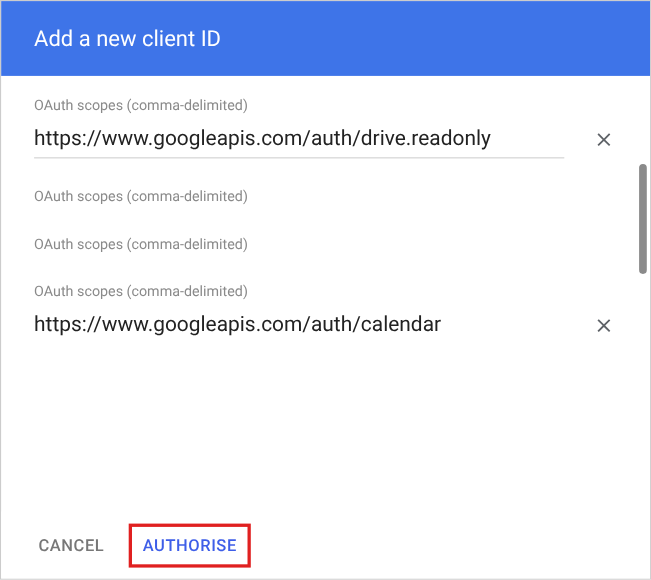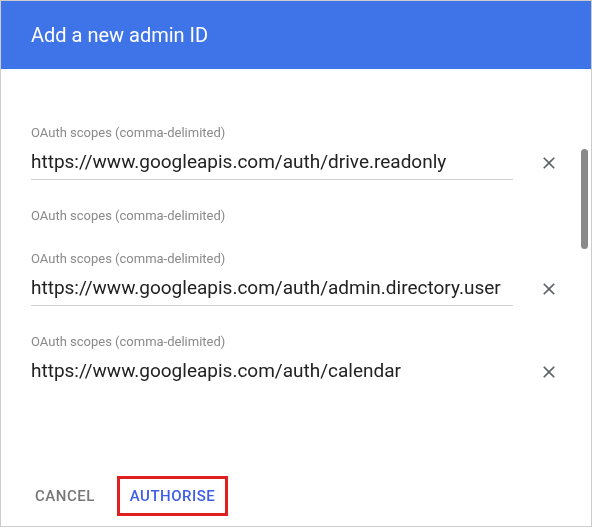--- a/index.html
+++ b/index.html
@@ -26,21 +26,20 @@
     }
     .content-wrapper {
       flex: 1;
       position: relative;
       overflow: hidden;
     }
     .content {
       padding: 20px 30px 0 30px;
       overflow-y: hidden;
       height: 100%;
-      margin-top: 36px;
     }
     .scrollbar {
       position: absolute;
       right: 3px;
       top: 80px;
       width: 7px;
       height: 100px;
       background: #8a8a8a;
       border-radius: 4px;
     }
@@ -119,21 +118,21 @@
       margin-bottom: 0;
     }
     .cutoff .field-input {
       border-bottom: none;
     }
   </style>
 </head>
 <body>
 
 <div class="header">
-  <span>Add a new admin ID</span>
+  <span>Add a new client ID</span>
 </div>
 
 <div class="content-wrapper">
   <div class="content">
 
     <div class="field-group">
       <label class="field-label">OAuth scopes (comma-delimited)</label>
       <div class="field-row">
         <input class="field-input" type="text" value="https://www.googleapis.com/auth/drive.readonly" style="">
         <div class="clear-btn">
@@ -143,28 +142,20 @@
         </div>
       </div>
     </div>
 
     <div class="field-group">
       <label class="field-label">OAuth scopes (comma-delimited)</label>
     </div>
 
     <div class="field-group">
       <label class="field-label">OAuth scopes (comma-delimited)</label>
-      <div class="field-row">
-        <input class="field-input" type="text" value="https://www.googleapis.com/auth/admin.directory.user" style="">
-        <div class="clear-btn">
-          <svg viewBox="0 0 24 24">
-              <path fill="currentColor" d="M19 6.41L17.59 5 12 10.59 6.41 5 5 6.41 10.59 12 5 17.59 6.41 19 12 13.41 17.59 19 19 17.59 13.41 12z"></path>
-            </svg>
-        </div>
-      </div>
     </div>
 
     <div class="field-group cutoff">
       <label class="field-label">OAuth scopes (comma-delimited)</label>
       <div class="field-row">
         <input class="field-input" type="text" value="https://www.googleapis.com/auth/calendar" style="">
         <div class="clear-btn">
           <svg viewBox="0 0 24 24">
               <path fill="currentColor" d="M19 6.41L17.59 5 12 10.59 6.41 5 5 6.41 10.59 12 5 17.59 6.41 19 12 13.41 17.59 19 19 17.59 13.41 12z"></path>
             </svg>

